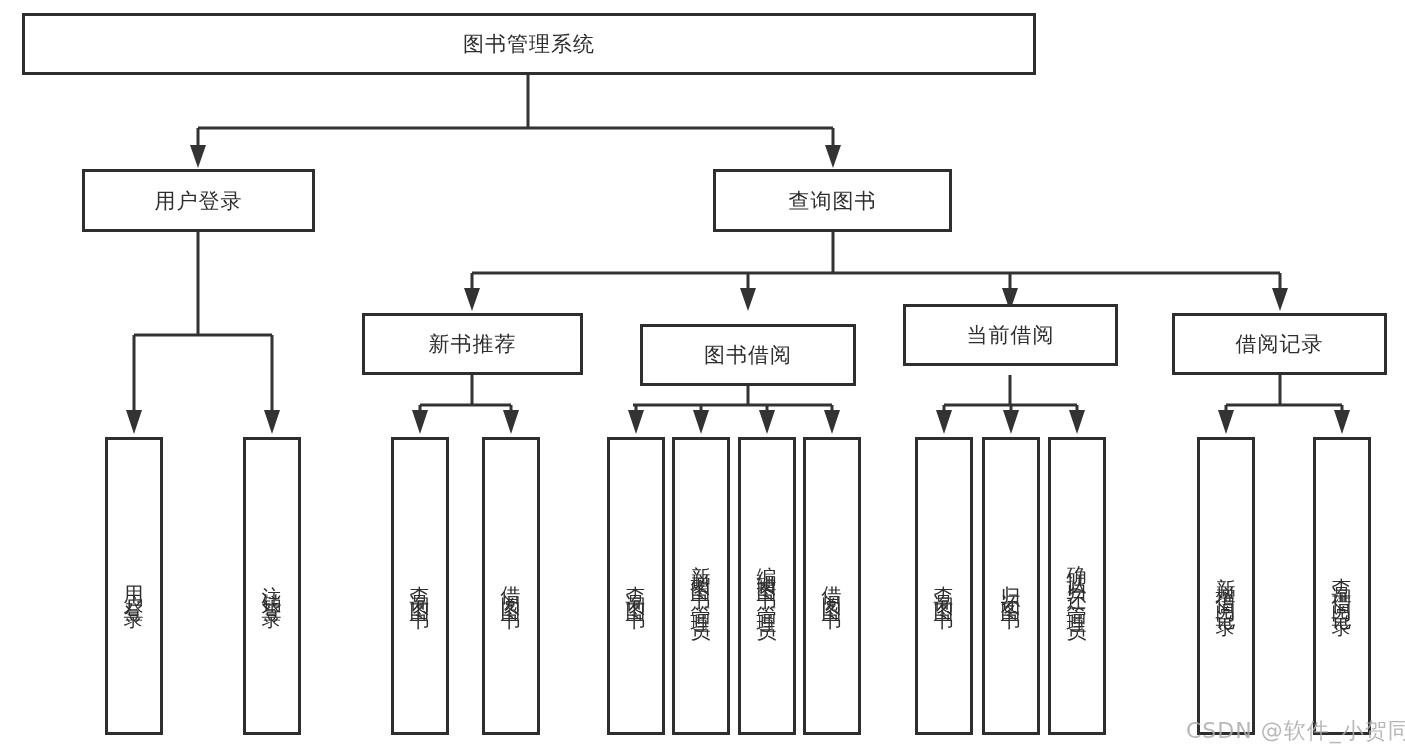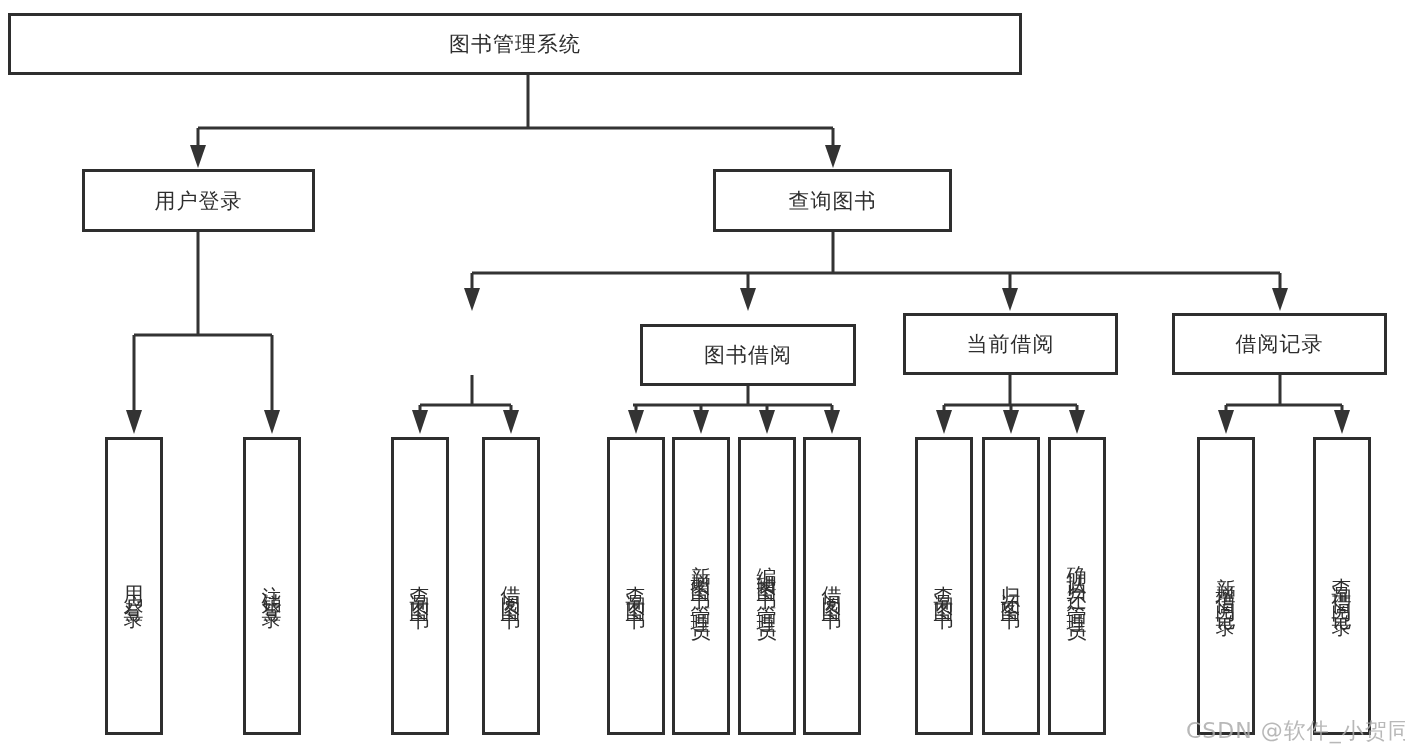--- a/index.html
+++ b/index.html
@@ -24,26 +24,26 @@
   .vbox{
     writing-mode:vertical-rl;
     text-orientation:mixed;
     font-size:20px;
     letter-spacing:8px;
     line-height:1;
     width:58px;top:437px;height:298px;
   }
   .vbox span{display:block;}
   
-  .n-root        {left:8px;  top:13px;  width:1014px;height:62px;}
+  .n-root        {left:22px;  top:13px;  width:1014px;height:62px;}
   .n-user-login  {left:82px;  top:169px; width:233px; height:63px;}
   .n-book-mgmt   {left:713px; top:169px; width:239px; height:63px;}
   .n-new-book    {left:362px; top:313px; width:221px; height:62px;}
   .n-book-borrow {left:640px; top:324px; width:216px; height:62px;}
-  .n-cur-borrow  {left:903px; top:313px; width:215px; height:62px;}
+  .n-cur-borrow  {left:903px; top:304px; width:215px; height:62px;}
   .n-borrow-rec  {left:1172px;top:313px; width:215px; height:62px;}
   
   .n-ul-login   {left:105px;}
   .n-ul-logout  {left:243px;}
   .n-nb-query   {left:391px;}
   .n-nb-borrow  {left:482px;}
   .n-bb-query   {left:607px;}
   .n-bb-add     {left:672px;}
   .n-bb-edit    {left:738px;}
   .n-bb-borrow  {left:803px;}
@@ -85,20 +85,21 @@
       <polygon points="1069,410 1085,410 1077,434" fill="#333333"></polygon>
       <polygon points="1218,410 1234,410 1226,434" fill="#333333"></polygon>
       <polygon points="1334,410 1350,410 1342,434" fill="#333333"></polygon>
     </svg>
 
   <div class="box hbox n-root">图书管理系统</div>
 
   <div class="box hbox n-user-login">用户登录</div>
   <div class="box hbox n-book-mgmt">查询图书</div>
 
+  <div class="box hbox n-new-book">新书推荐</div>
   <div class="box hbox n-book-borrow">图书借阅</div>
   <div class="box hbox n-cur-borrow">当前借阅</div>
   <div class="box hbox n-borrow-rec">借阅记录</div>
 
   <div class="box vbox n-ul-login">
     <span>用户登录</span>
   </div>
   <div class="box vbox n-ul-logout">
     <span>注销登录</span>
   </div>

